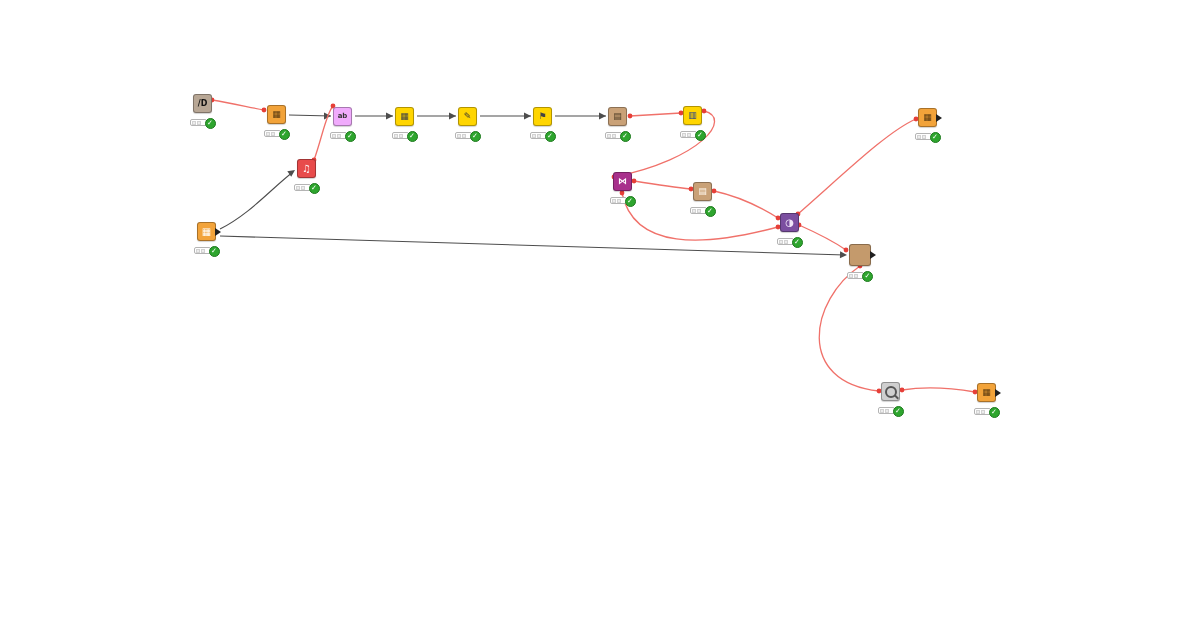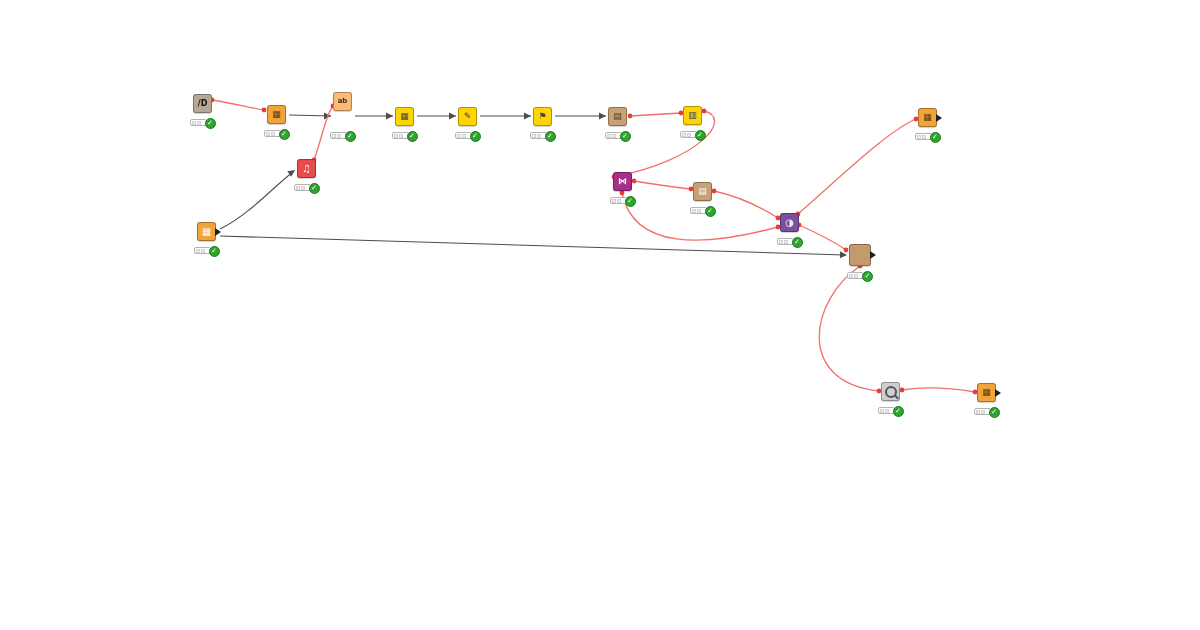--- a/index.html
+++ b/index.html
@@ -94,21 +94,21 @@
       <div class="node" style="left: 267px; top: 105px; width: 19px; height: 19px; background: rgb(242, 163, 58);">
         <span class="glyph" style="color: rgb(90, 58, 16); font-size: 9px;">▦</span>
       </div>
       <div class="status" style="left: 263.5px; top: 129px;">
         <span class="pill">
           <i class="cell"></i>
           <i class="cell"></i>
         </span>
         <span class="check">✓</span>
       </div>
-      <div class="node" style="left: 333px; top: 92px; width: 19px; height: 19px; background: #fdba74;">
+      <div class="node" style="left: 333px; top: 107px; width: 19px; height: 19px; background: #f0abfc;">
         <span class="glyph" style="color: rgb(51, 51, 51); font-size: 7px;">ab</span>
       </div>
       <div class="status" style="left: 329.5px; top: 131px;">
         <span class="pill">
           <i class="cell"></i>
           <i class="cell"></i>
         </span>
         <span class="check">✓</span>
       </div>
       <div class="node" style="left: 395px; top: 107px; width: 19px; height: 19px; background: rgb(255, 213, 0);">

